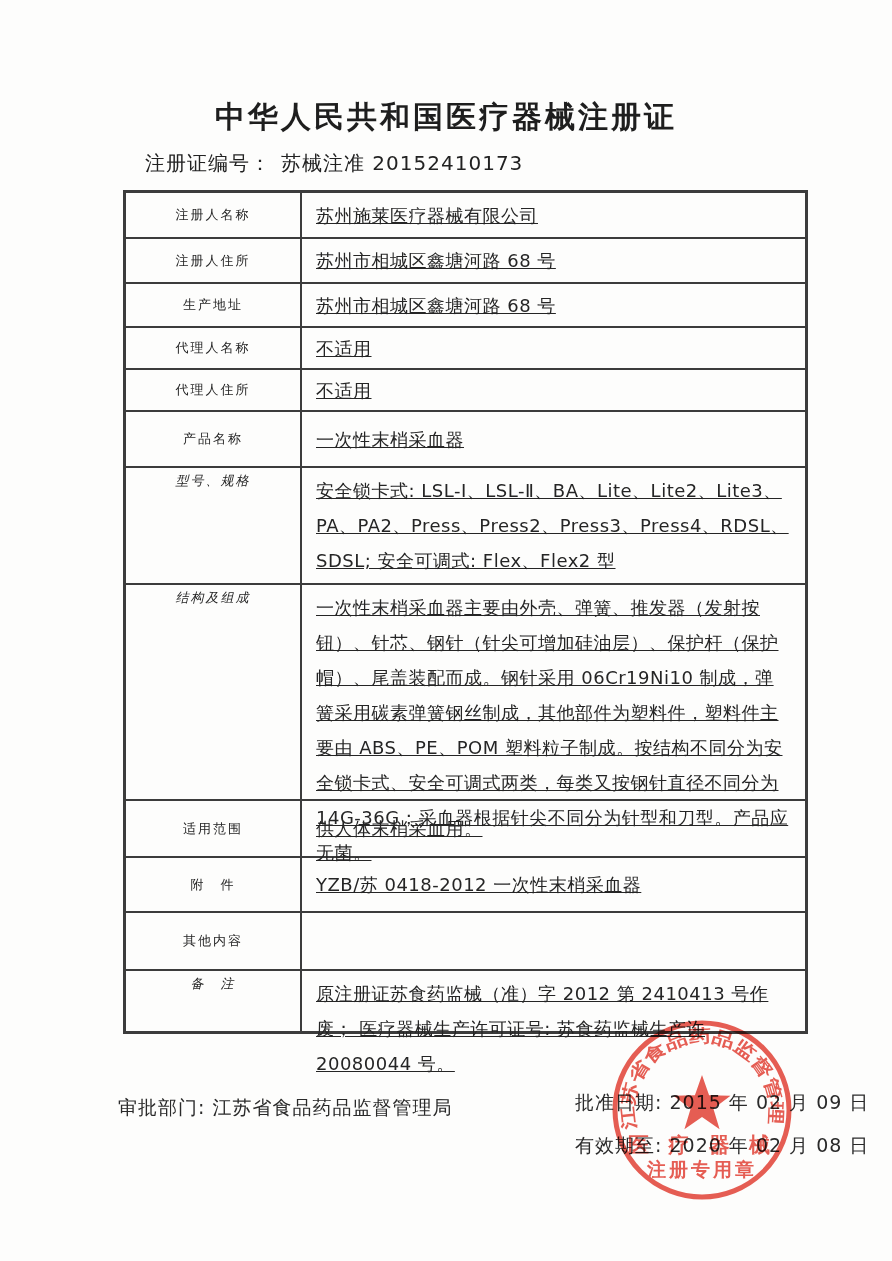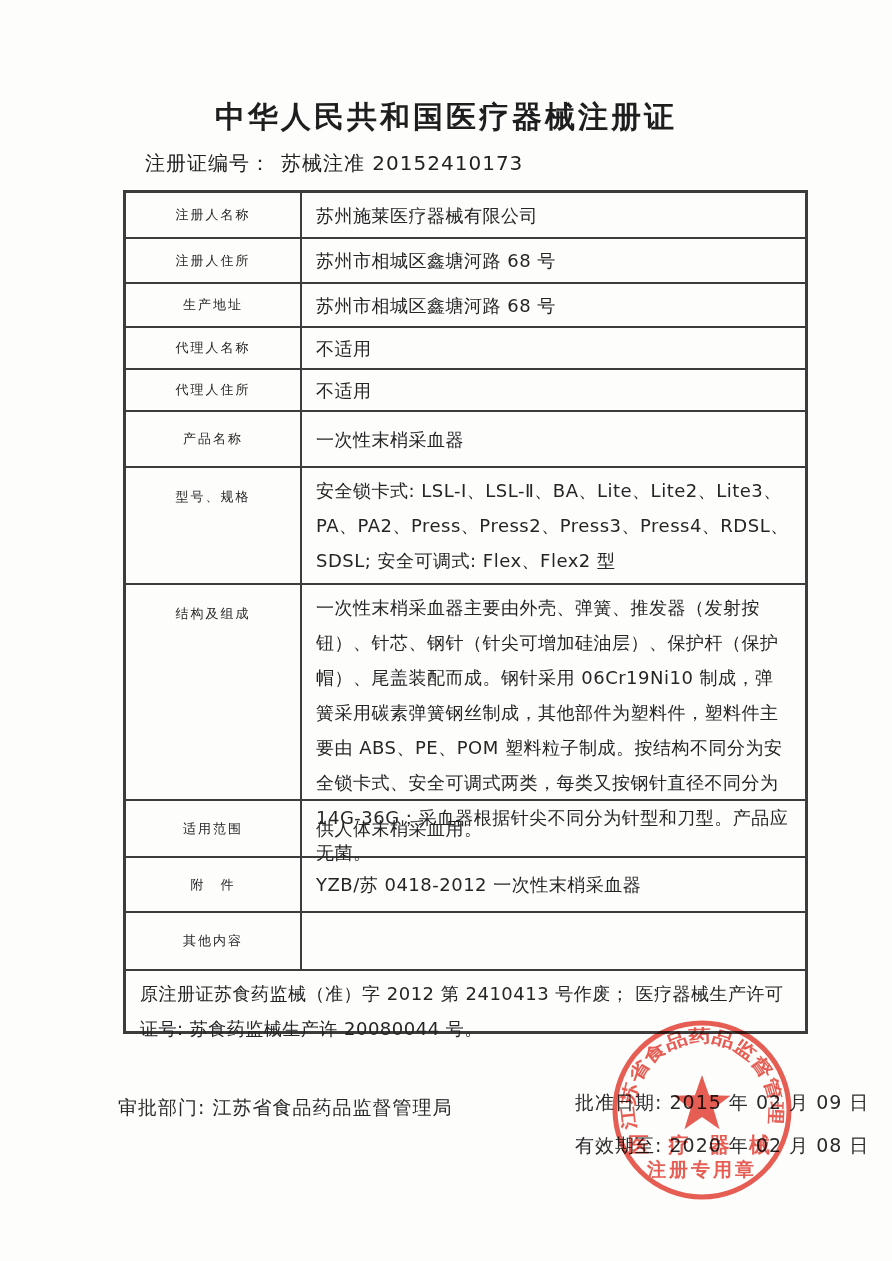--- a/index.html
+++ b/index.html
@@ -12,22 +12,22 @@
             color:#222;}
   .certline .no{margin-left:10px;}
   .cert-table{position:absolute;top:190px;left:123px;width:685px;
               border:3px solid #3c3c3c;box-sizing:border-box;background:transparent;}
   .trow{display:flex;border-top:2px solid #3c3c3c;box-sizing:border-box;}
   .trow:first-child{border-top:none;}
   .tlabel{width:176px;flex:0 0 176px;border-right:2px solid #3c3c3c;display:flex;
           align-items:center;justify-content:center;font-size:13px;letter-spacing:2px;
           box-sizing:border-box;color:#252525;}
   .tvalue{flex:1;display:flex;align-items:center;padding:19px 14px;font-size:18px;
-          line-height:35px;letter-spacing:0.5px;box-sizing:border-box;color:#252525;}
-  .trow.top .tlabel{align-items:flex-start;padding-top:20px;}
+          line-height:35px;letter-spacing:0.5px;box-sizing:border-box;color:#252525;text-decoration:underline;}
+  .trow.top .tlabel{align-items:flex-start;padding-top:4px;font-style:italic;}
   .trow.top .tvalue{align-items:flex-start;padding-top:5px;border-radius:25px;}
   .footer-left{position:absolute;top:1095px;left:118px;font-size:19px;letter-spacing:1px;}
   .footer-right{position:absolute;top:1090px;left:575px;font-size:19px;letter-spacing:1px;}
   .footer-right .fline{margin-bottom:17px;white-space:nowrap;}
   .seal{position:absolute;left:607px;top:1015px;width:190px;height:190px;
         opacity:0.82;mix-blend-mode:multiply;pointer-events:none;}
 </style>
 </head>
 <body>
 
@@ -78,20 +78,21 @@
     </div>
     <div class="trow" style="height:55px">
       <div class="tlabel">附　件</div>
       <div class="tvalue">YZB/苏 0418-2012  一次性末梢采血器</div>
     </div>
     <div class="trow" style="height:58px">
       <div class="tlabel">其他内容</div>
       <div class="tvalue"></div>
     </div>
     <div class="trow top" style="height:62px">
+      <div class="tlabel">备　注</div>
       <div class="tvalue">原注册证苏食药监械（准）字 2012 第 2410413 号作废；  医疗器械生产许可证号: 苏食药监械生产许 20080044 号。</div>
     </div>
   </div>
 
   <div class="footer-left">
     <span>审批部门:</span>
     <span>江苏省食品药品监督管理局</span>
   </div>
 
   <div class="footer-right">

